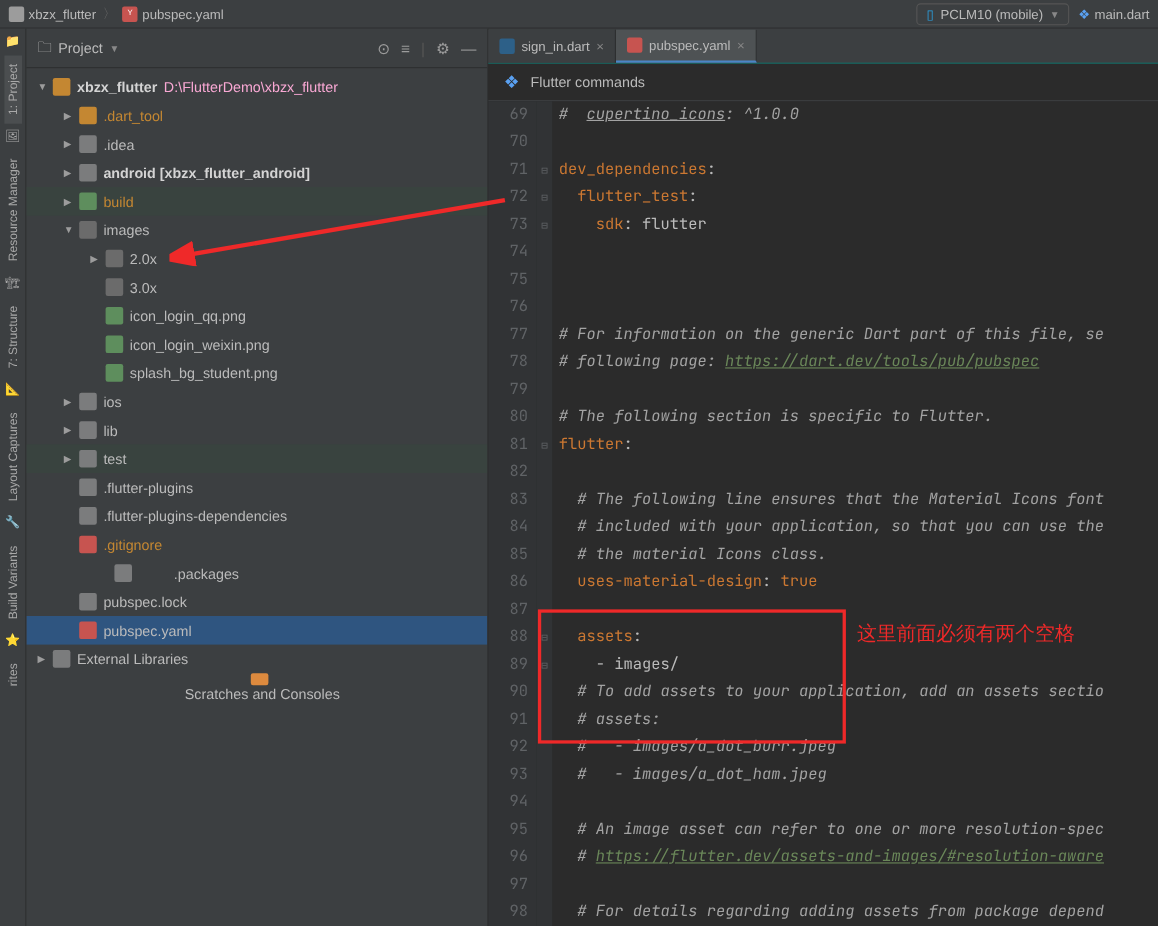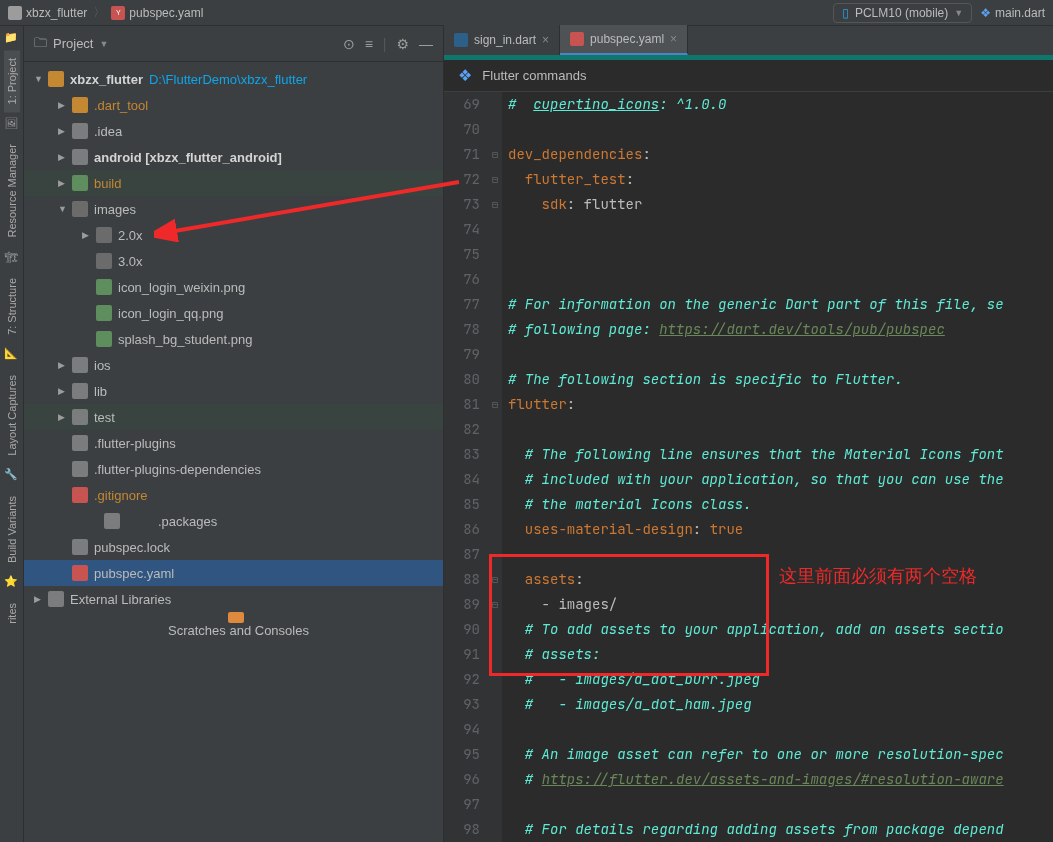--- a/index.html
+++ b/index.html
@@ -54,43 +54,43 @@
 .file-img{background:#5e8e5d;font-size:8px;}
 .file-plain{background:#7b7c7d;}
 .file-yml{background:#c75450;}
 .file-md{background:#4a86c7;}
 .file-iml{background:#4a86c7;}
 .file-git{background:#c75450;}
 .gear-i{background:#5e8e5d;}
 .lib-i{background:#7b7c7d;}
 .clock-i{background:#dd8a3e;border-radius:50%;}
 .tree-row .label{color:#bbbbbb;}
-.tree-row .hint{color:#0ea5e9;margin-left:6px;}
+.tree-row .hint{color:#f9a8d4;margin-left:6px;}
 .tree-row .orange{color:#c48732;}
 .tree-row.bolded .label{font-weight:bold;color:#d4d4d4;}
 
 .editor-area{flex:1;display:flex;flex-direction:column;background:#2b2b2b;}
-.tabs{height:34px;background:#3c3f41;display:flex;align-items:flex-end;border-bottom:5px solid #0f766e;}
+.tabs{height:34px;background:#3c3f41;display:flex;align-items:flex-end;border-bottom:1px solid #0f766e;}
 .tab{height:30px;padding:0 10px;display:flex;align-items:center;gap:6px;background:#3c3f41;border-right:1px solid #2d2f30;font-size:12px;cursor:pointer;}
 .tab.active{background:#4e5254;border-bottom:2px solid #4a86c7;}
 .tab .close{color:#888;font-size:12px;}
 .tab .dart-i{width:14px;height:14px;background:#2d6088;border-radius:2px;}
 .tab .yml-i{width:14px;height:14px;background:#c75450;border-radius:2px;}
 
 .flutter-cmds{height:36px;display:flex;align-items:center;padding:0 14px;gap:10px;border-bottom:1px solid #3c3f41;background:#2b2b2b;}
 .flutter-cmds .flutter-logo{color:#5aa1f2;font-size:16px;}
 
 .code{flex:1;display:flex;font-family:'JetBrains Mono','Consolas',monospace;font-size:14px;line-height:25px;position:relative;}
 .gutter{width:44px;text-align:right;padding-right:8px;color:#606366;background:#313335;user-select:none;}
 .fold-gutter{width:14px;background:#313335;color:#606366;font-size:10px;}
 .fold-gutter div{height:25px;display:flex;align-items:center;justify-content:center;}
 .lines{flex:1;padding-left:6px;white-space:pre;overflow:hidden;}
 .lines div{height:25px;}
 .c-key{color:#cc7832;}
-.c-com{color:#5eead4;font-style:italic;}
+.c-com{color:#a3a3a3;font-style:italic;}
 .c-link{color:#6a8759;text-decoration:underline;font-style:italic;}
 .c-underline{text-decoration:underline;}
 
 .red-box{position:absolute;border:3px solid #ef2929;pointer-events:none;}
 .red-arrow{position:absolute;pointer-events:none;}
 .annot{position:absolute;color:#ef2929;font-size:18px;font-family:sans-serif;}
 </style>
 </head>
 <body>
 
@@ -188,26 +188,26 @@
           <span class="label">2.0x</span>
         </div>
         <div class="tree-row" style="padding-left: 58px;">
           <span class="arrow"></span>
           <span class="icon folder-dark"></span>
           <span class="label">3.0x</span>
         </div>
         <div class="tree-row" style="padding-left: 58px;">
           <span class="arrow"></span>
           <span class="icon file-img"></span>
+          <span class="label">icon_login_qq.png</span>
+        </div>
+        <div class="tree-row" style="padding-left: 58px;">
+          <span class="arrow"></span>
+          <span class="icon file-img"></span>
           <span class="label">icon_login_weixin.png</span>
-        </div>
-        <div class="tree-row" style="padding-left: 58px;">
-          <span class="arrow"></span>
-          <span class="icon file-img"></span>
-          <span class="label">icon_login_qq.png</span>
         </div>
         <div class="tree-row" style="padding-left: 58px;">
           <span class="arrow"></span>
           <span class="icon file-img"></span>
           <span class="label">splash_bg_student.png</span>
         </div>
         <div class="tree-row" style="padding-left: 34px;">
           <span class="arrow">▶</span>
           <span class="icon folder-gray"></span>
           <span class="label">ios</span>

